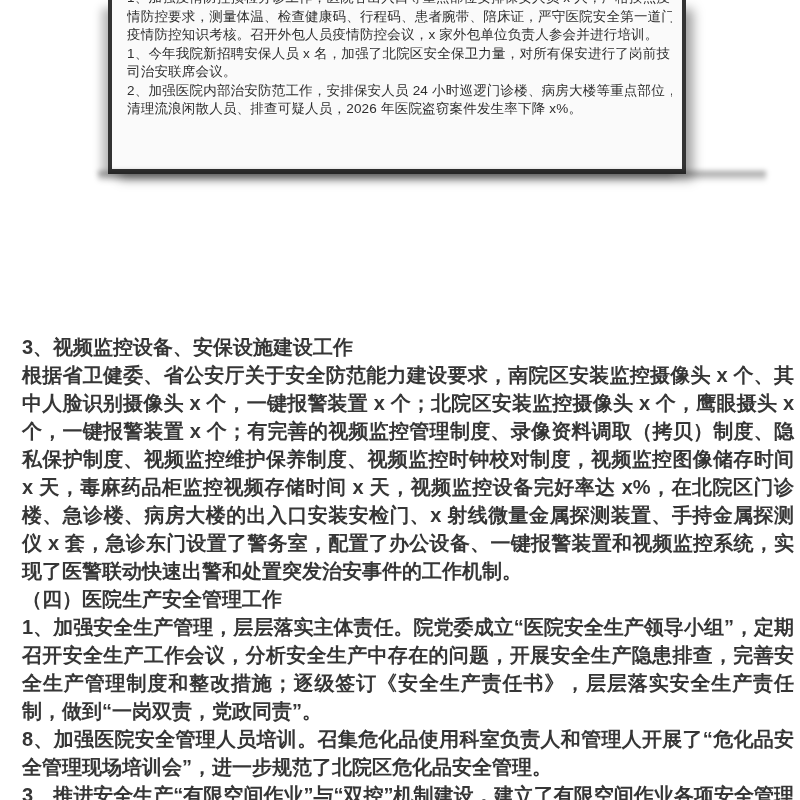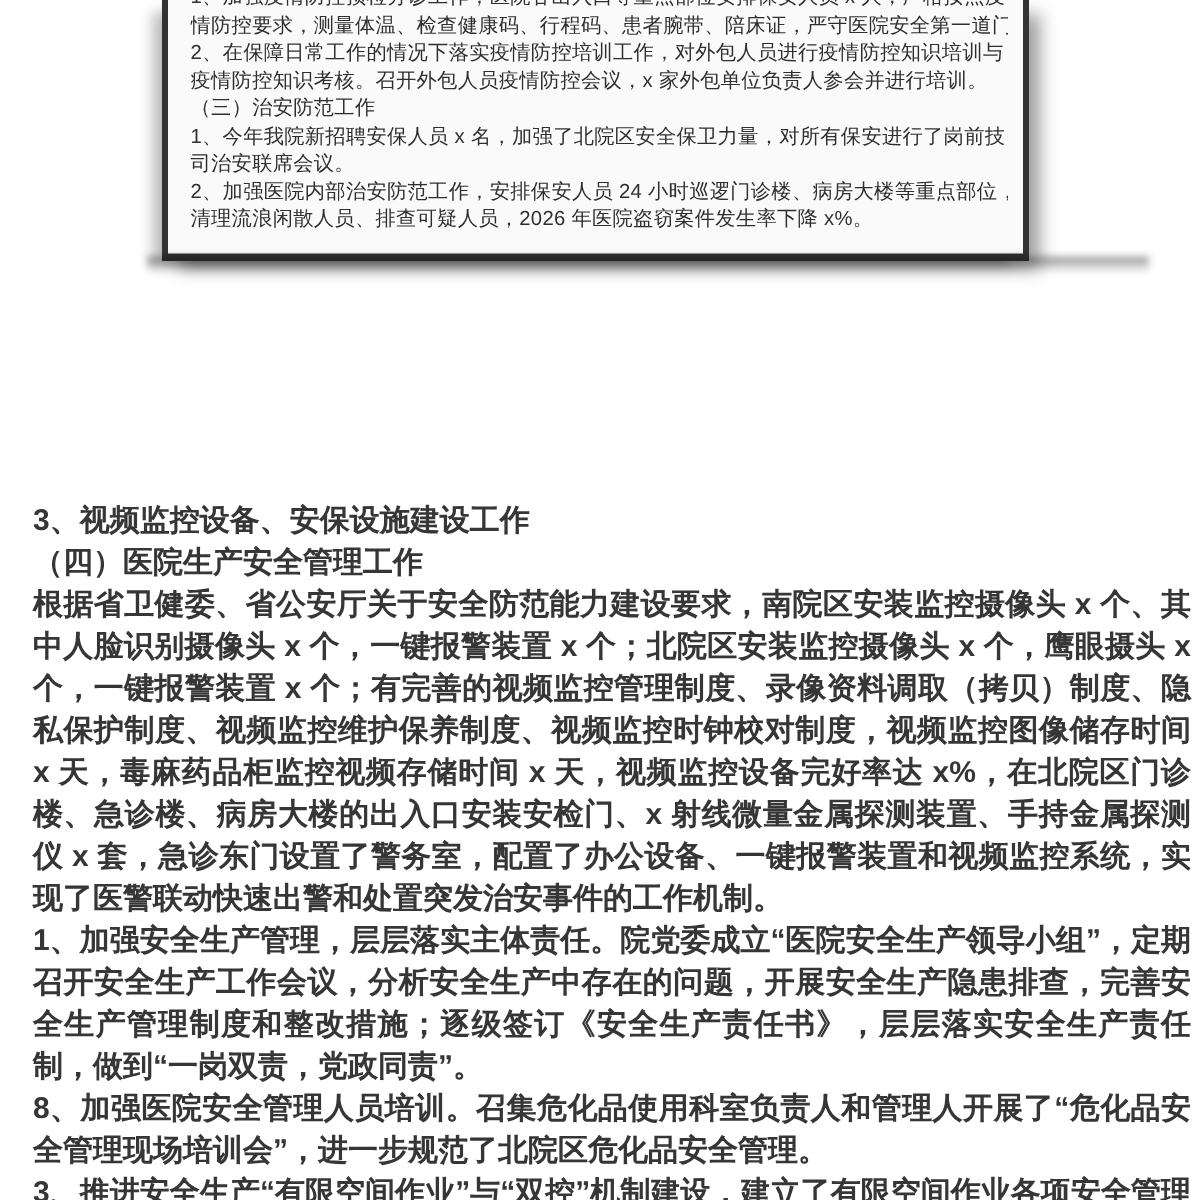--- a/index.html
+++ b/index.html
@@ -67,34 +67,32 @@
 </head>
 <body>
 
 <div class="page">
 
   <figure class="scan">
     <div class="scan-page" style="border-color: rgb(51, 51, 51); background: rgb(250, 250, 250);">
       <div class="scan-text" style="color: rgb(46, 46, 46);">
           <div class="scan-line">1、加强疫情防控预检分诊工作，医院各出入口等重点部位安排保安人员 x 人，严格按照疫</div>
           <div class="scan-line">情防控要求，测量体温、检查健康码、行程码、患者腕带、陪床证，严守医院安全第一道门。</div>
-          <div class="scan-line">2、在保障日常工作的情况下落实疫情防控培训工作，对外包人员进行疫情防控知识培训与</div>
           <div class="scan-line">疫情防控知识考核。召开外包人员疫情防控会议，x 家外包单位负责人参会并进行培训。</div>
-          <div class="scan-line">（三）治安防范工作</div>
           <div class="scan-line">1、今年我院新招聘安保人员 x 名，加强了北院区安全保卫力量，对所有保安进行了岗前技</div>
           <div class="scan-line">司治安联席会议。</div>
           <div class="scan-line">2、加强医院内部治安防范工作，安排保安人员 24 小时巡逻门诊楼、病房大楼等重点部位，</div>
           <div class="scan-line">清理流浪闲散人员、排查可疑人员，2026 年医院盗窃案件发生率下降 x%。</div>
         </div>
     </div>
     <div class="scan-shadow"></div>
   </figure>
 
   <div class="article" style="color: rgb(54, 54, 54);">
       <div class="block">3、视频监控设备、安保设施建设工作</div>
+      <div class="block">根据省卫健委、省公安厅关于安全防范能力建设要求，南院区安装监控摄像头 x 个、其中人脸识别摄像头 x 个，一键报警装置 x 个；北院区安装监控摄像头 x 个，鹰眼摄头 x 个，一键报警装置 x 个；有完善的视频监控管理制度、录像资料调取（拷贝）制度、隐私保护制度、视频监控维护保养制度、视频监控时钟校对制度，视频监控图像储存时间 x 天，毒麻药品柜监控视频存储时间 x 天，视频监控设备完好率达 x%，在北院区门诊楼、急诊楼、病房大楼的出入口安装安检门、x 射线微量金属探测装置、手持金属探测仪 x 套，急诊东门设置了警务室，配置了办公设备、一键报警装置和视频监控系统，实现了医警联动快速出警和处置突发治安事件的工作机制。</div>
       <div class="block">（四）医院生产安全管理工作</div>
-      <div class="block">根据省卫健委、省公安厅关于安全防范能力建设要求，南院区安装监控摄像头 x 个、其中人脸识别摄像头 x 个，一键报警装置 x 个；北院区安装监控摄像头 x 个，鹰眼摄头 x 个，一键报警装置 x 个；有完善的视频监控管理制度、录像资料调取（拷贝）制度、隐私保护制度、视频监控维护保养制度、视频监控时钟校对制度，视频监控图像储存时间 x 天，毒麻药品柜监控视频存储时间 x 天，视频监控设备完好率达 x%，在北院区门诊楼、急诊楼、病房大楼的出入口安装安检门、x 射线微量金属探测装置、手持金属探测仪 x 套，急诊东门设置了警务室，配置了办公设备、一键报警装置和视频监控系统，实现了医警联动快速出警和处置突发治安事件的工作机制。</div>
       <div class="block">1、加强安全生产管理，层层落实主体责任。院党委成立“医院安全生产领导小组”，定期召开安全生产工作会议，分析安全生产中存在的问题，开展安全生产隐患排查，完善安全生产管理制度和整改措施；逐级签订《安全生产责任书》，层层落实安全生产责任制，做到“一岗双责，党政同责”。</div>
       <div class="block">8、加强医院安全管理人员培训。召集危化品使用科室负责人和管理人开展了“危化品安全管理现场培训会”，进一步规范了北院区危化品安全管理。</div>
       <div class="block">3、推进安全生产“有限空间作业”与“双控”机制建设，建立了有限空间作业各项安全管理制度</div>
     </div>
 
 </div>
 
 </body></html>

